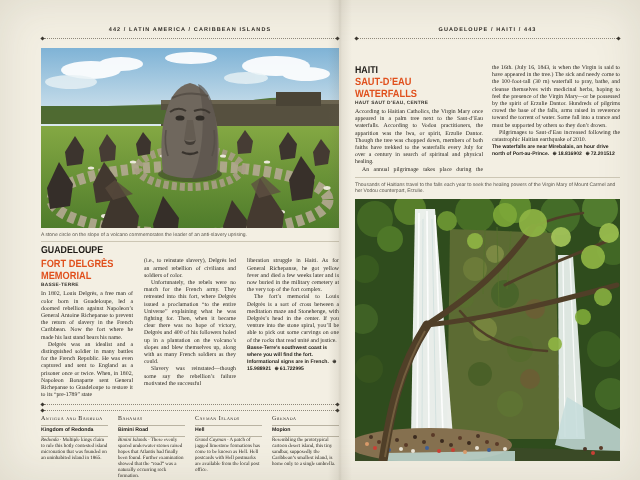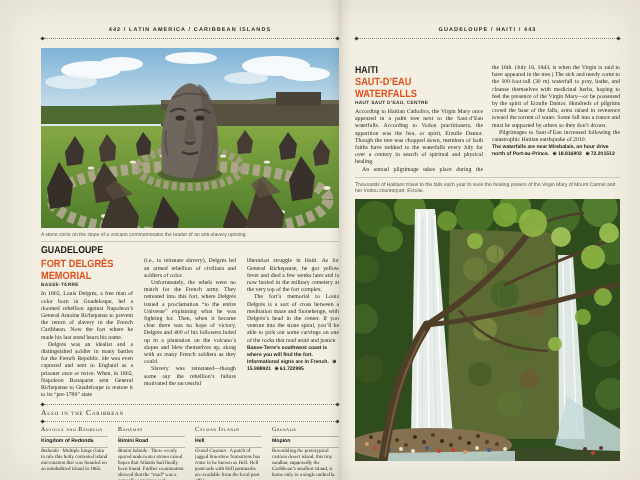--- a/index.html
+++ b/index.html
@@ -177,21 +177,20 @@
         </p>
       </div>
     </div>
 
     <div class="also">
       <div class="dotted-rule">
           <i class="arr"></i>
           <i class="line"></i>
           <i class="arr"></i>
         </div>
-      <div class="also-header">Also in the Caribbean</div>
       <div class="dotted-rule">
           <i class="arr"></i>
           <i class="line"></i>
           <i class="arr"></i>
         </div>
       <div class="also-cols">
         <div class="also-item">
           <div class="also-country">Antigua and Barbuda</div>
           <div class="also-rule"></div>
           <div class="also-name">Kingdom of Redonda</div>

